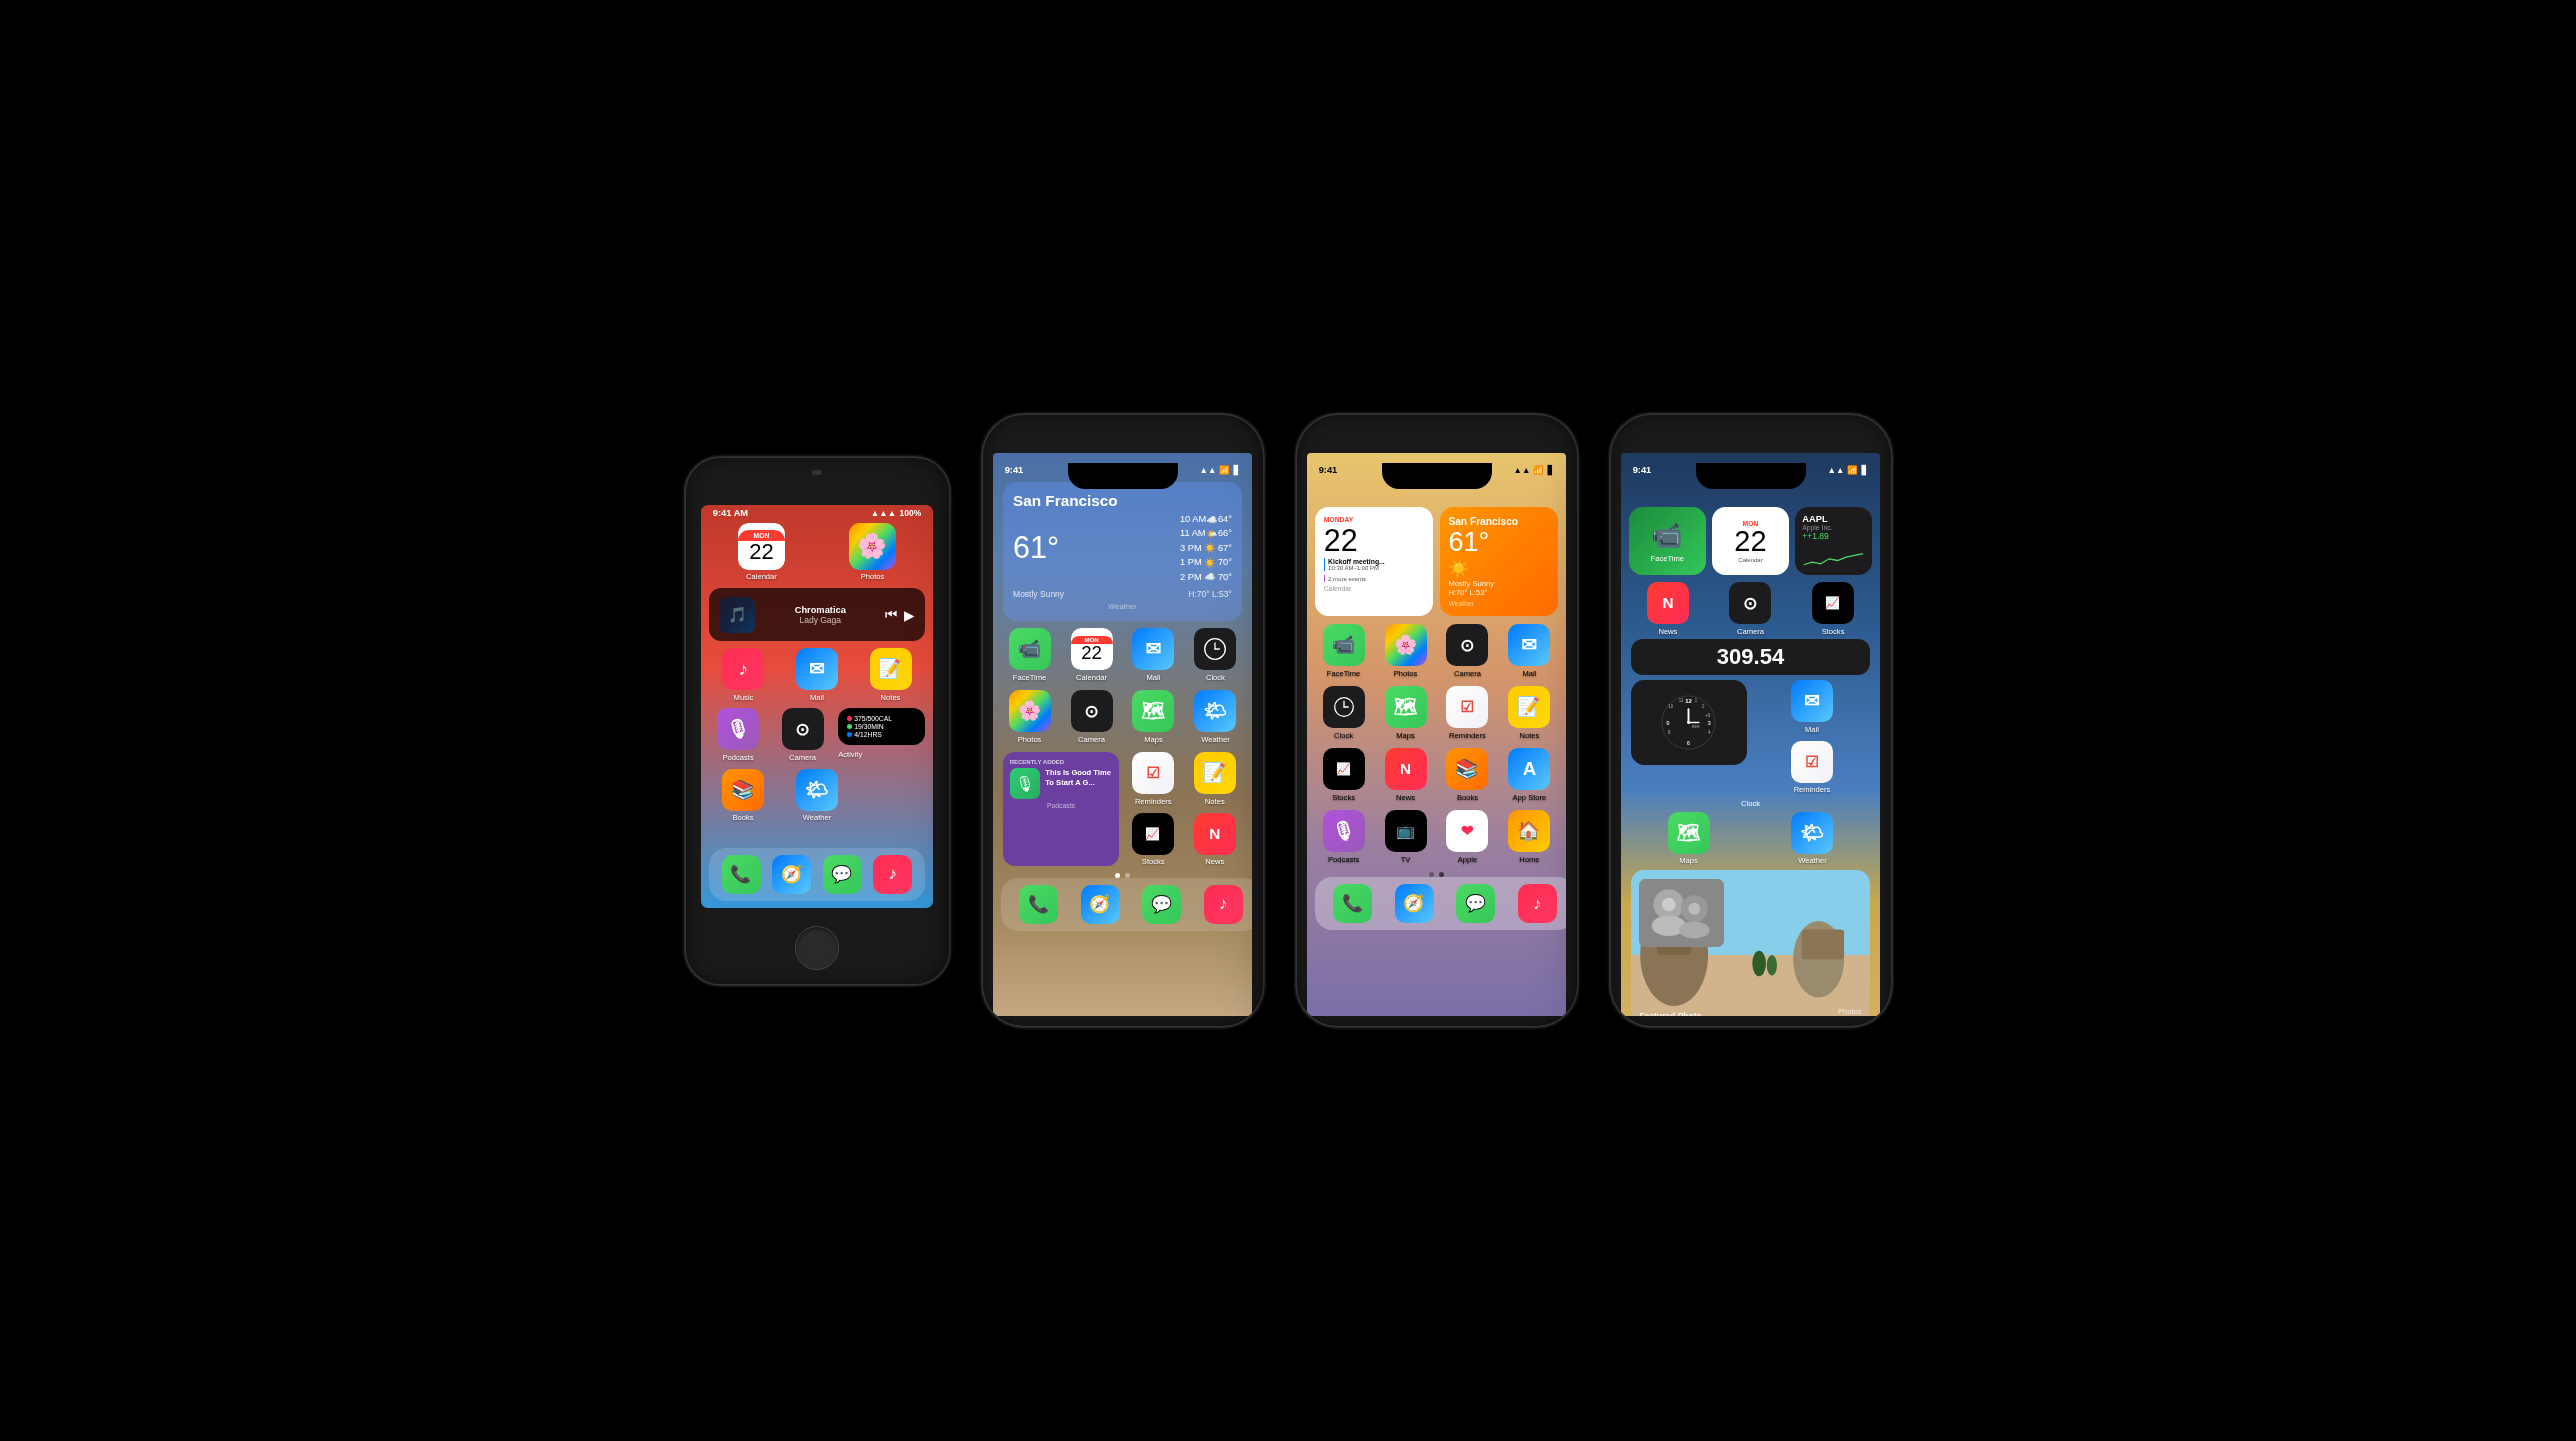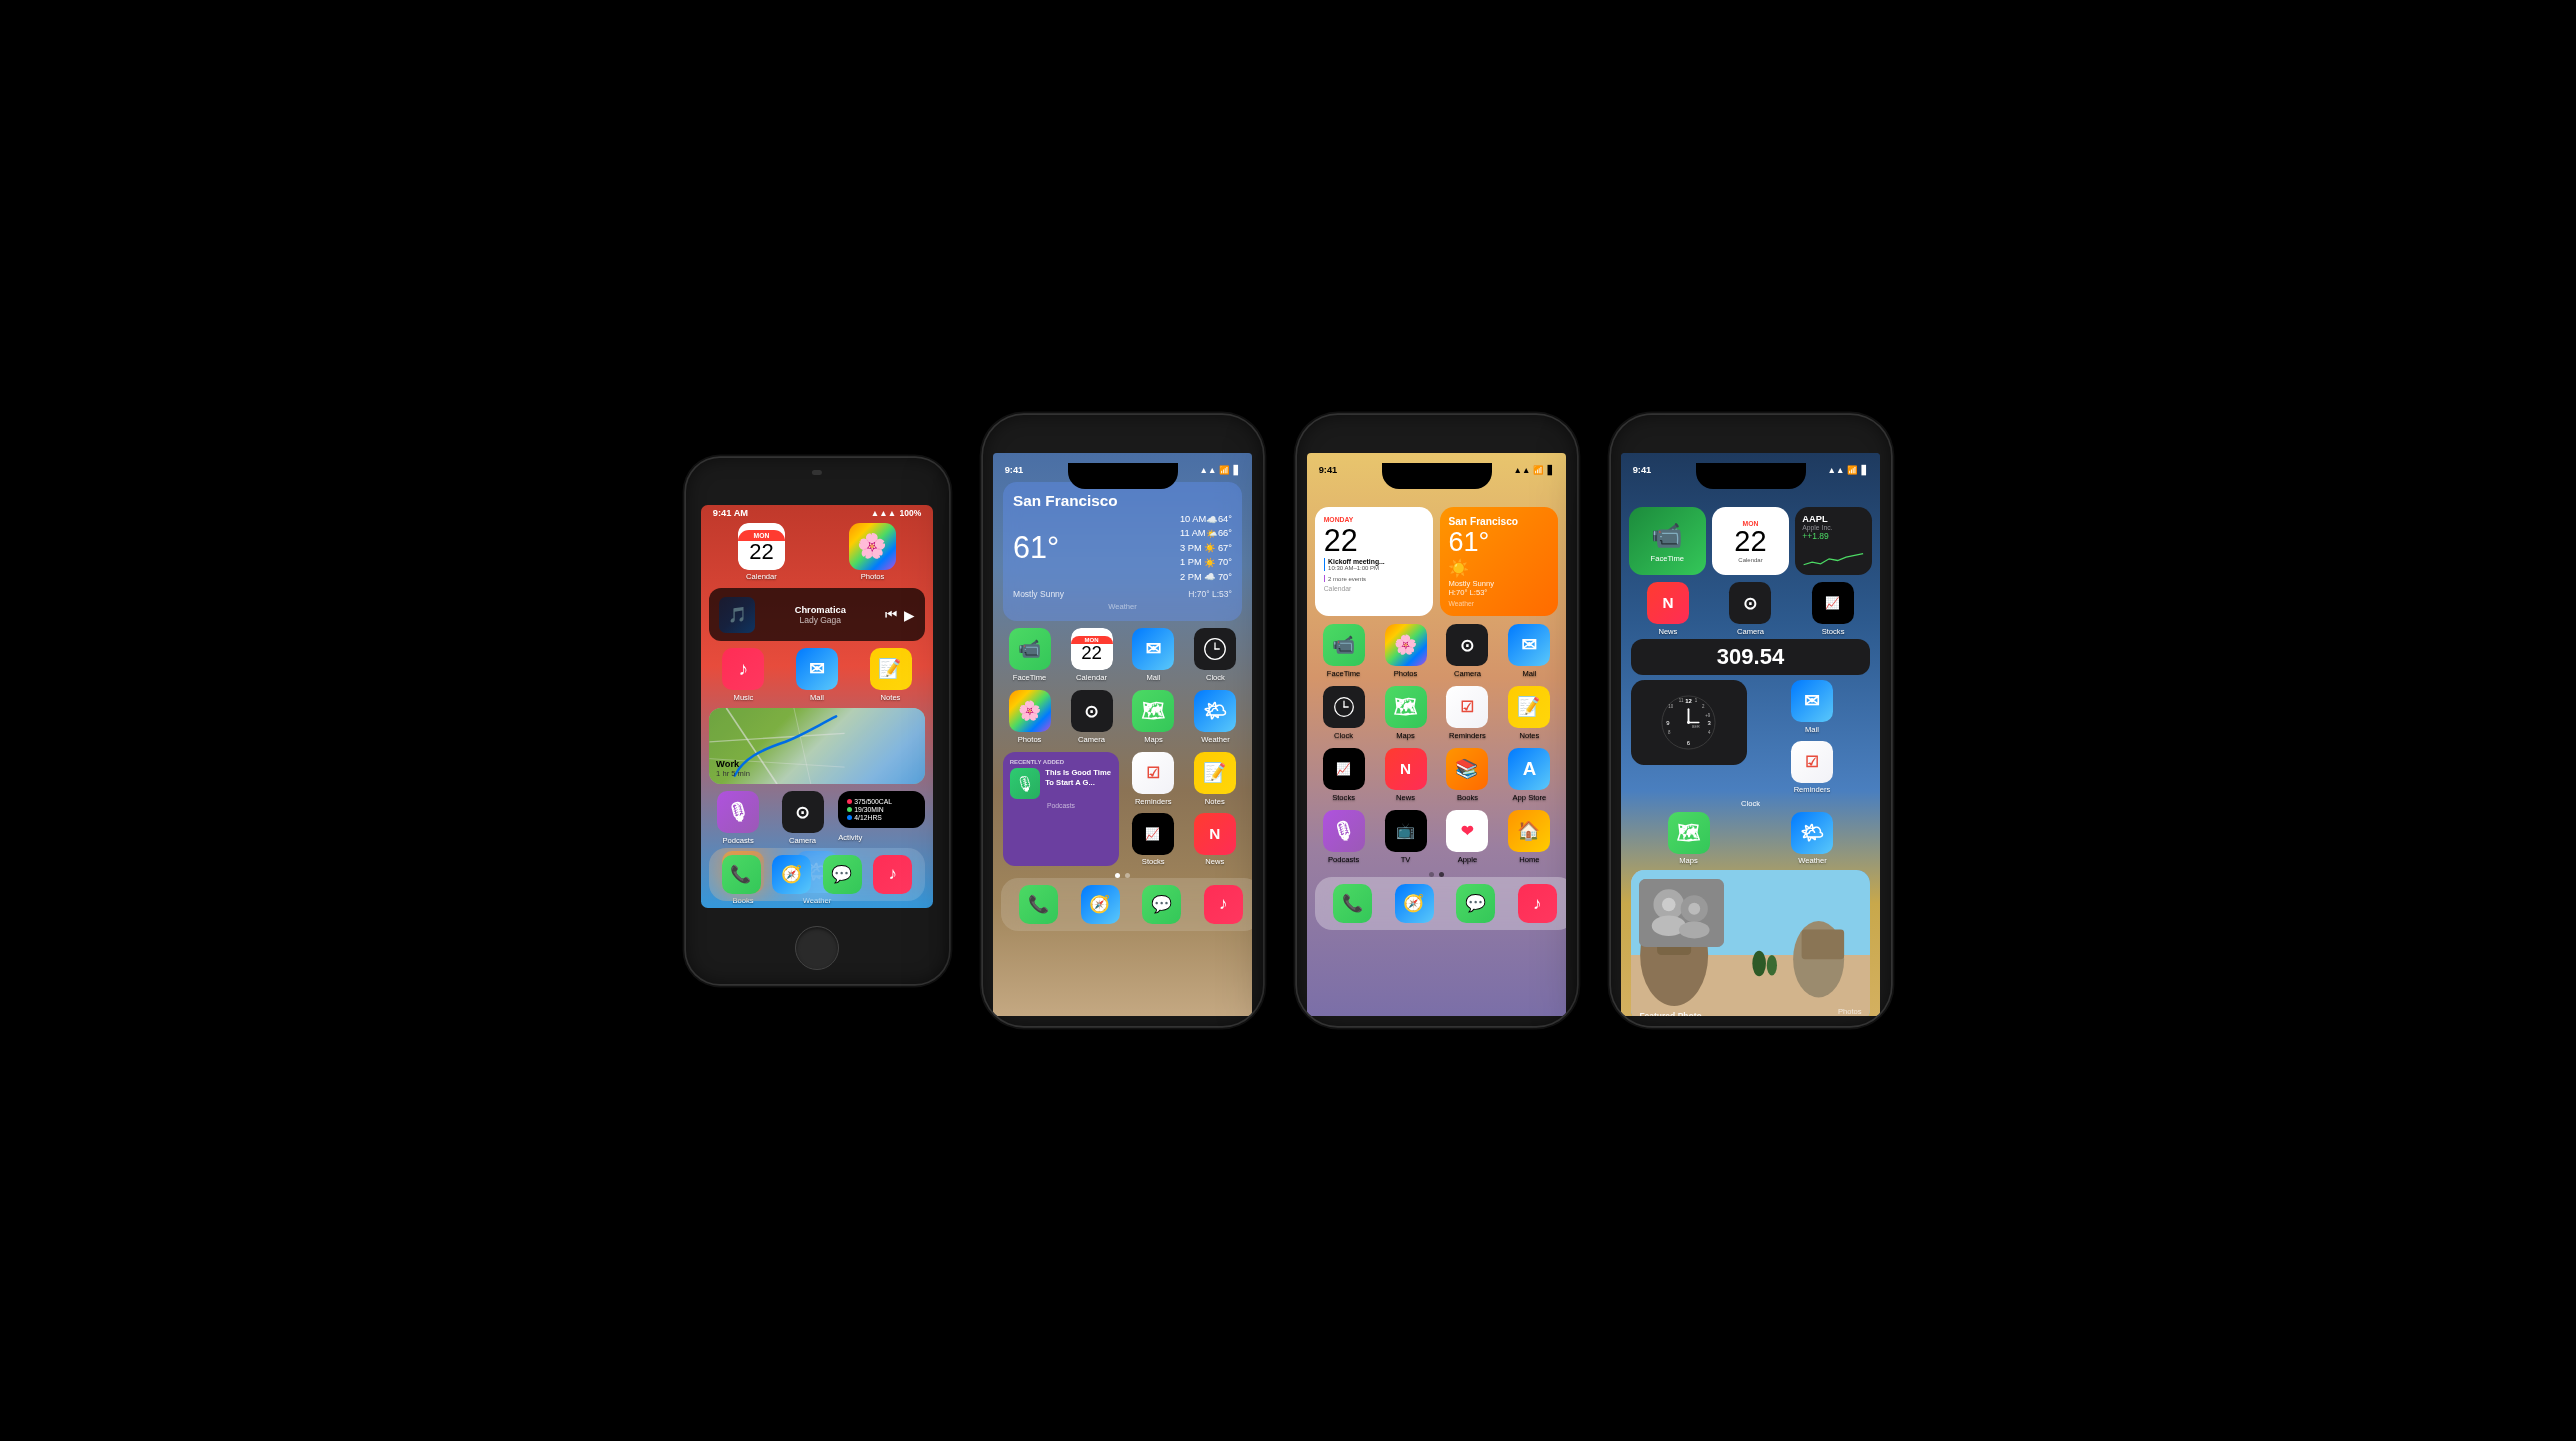--- a/index.html
+++ b/index.html
@@ -473,36 +473,20 @@
           <div class="app-icon">
             <div class="app-icon-img app-mail">✉</div>
             <span class="app-icon-label">Mail</span>
           </div>
           <div class="app-icon">
             <div class="app-icon-img app-notes">📝</div>
             <span class="app-icon-label">Notes</span>
           </div>
         </div>
 
-        <div class="maps-widget">
-          <div class="maps-bg"></div>
-
-          <svg style="position:absolute;inset:0;width:100%;height:100%;" viewBox="0 0 254 90" width="215" height="76">
-            <line x1="20" y1="0" x2="80" y2="90" stroke="#fff" stroke-width="2" opacity="0.6"></line>
-            <line x1="0" y1="40" x2="160" y2="30" stroke="#fff" stroke-width="1.5" opacity="0.5"></line>
-            <line x1="100" y1="0" x2="120" y2="90" stroke="#fff" stroke-width="1" opacity="0.4"></line>
-            <line x1="0" y1="60" x2="160" y2="70" stroke="#fff" stroke-width="1" opacity="0.4"></line>
-
-            <path d="M30,80 C40,60 60,50 90,40 C110,32 130,20 150,10" stroke="#007aff" stroke-width="3" fill="none" stroke-linecap="round"></path>
-          </svg>
-          <div class="maps-overlay">
-            <div class="maps-label">Work</div>
-            <div class="maps-sublabel">1 hr 5 min</div>
-          </div>
-        </div>
 
         <div class="widget-row" style="align-items:flex-start;">
           <div class="app-icon" style="flex:1;">
             <div class="app-icon-img app-podcasts">🎙</div>
             <span class="app-icon-label">Podcasts</span>
           </div>
           <div class="app-icon" style="flex:1;">
             <div class="app-icon-img app-camera" style="font-size:17px;">⊙</div>
             <span class="app-icon-label">Camera</span>
           </div>

